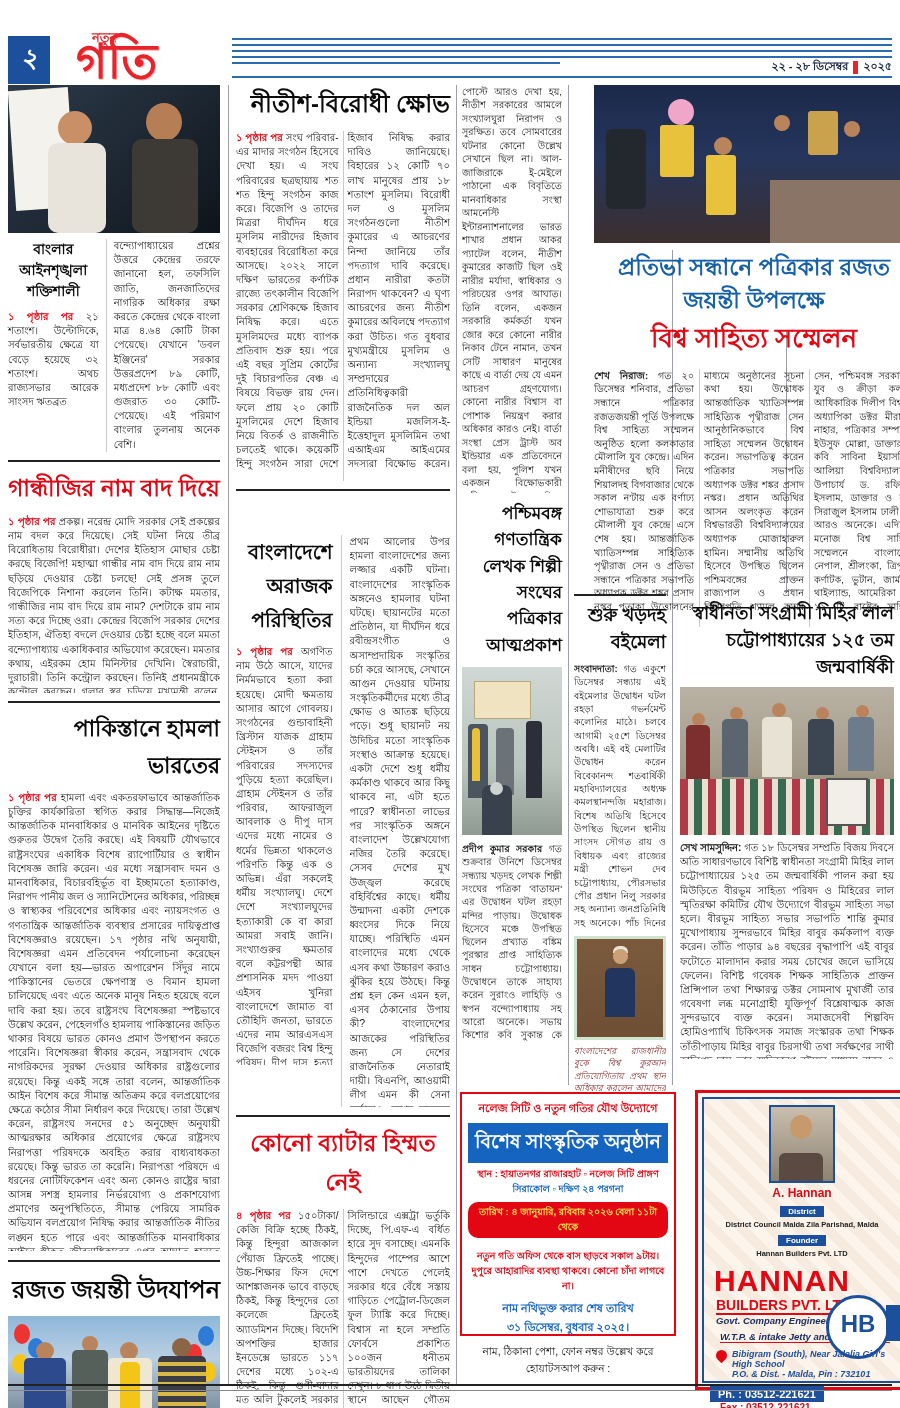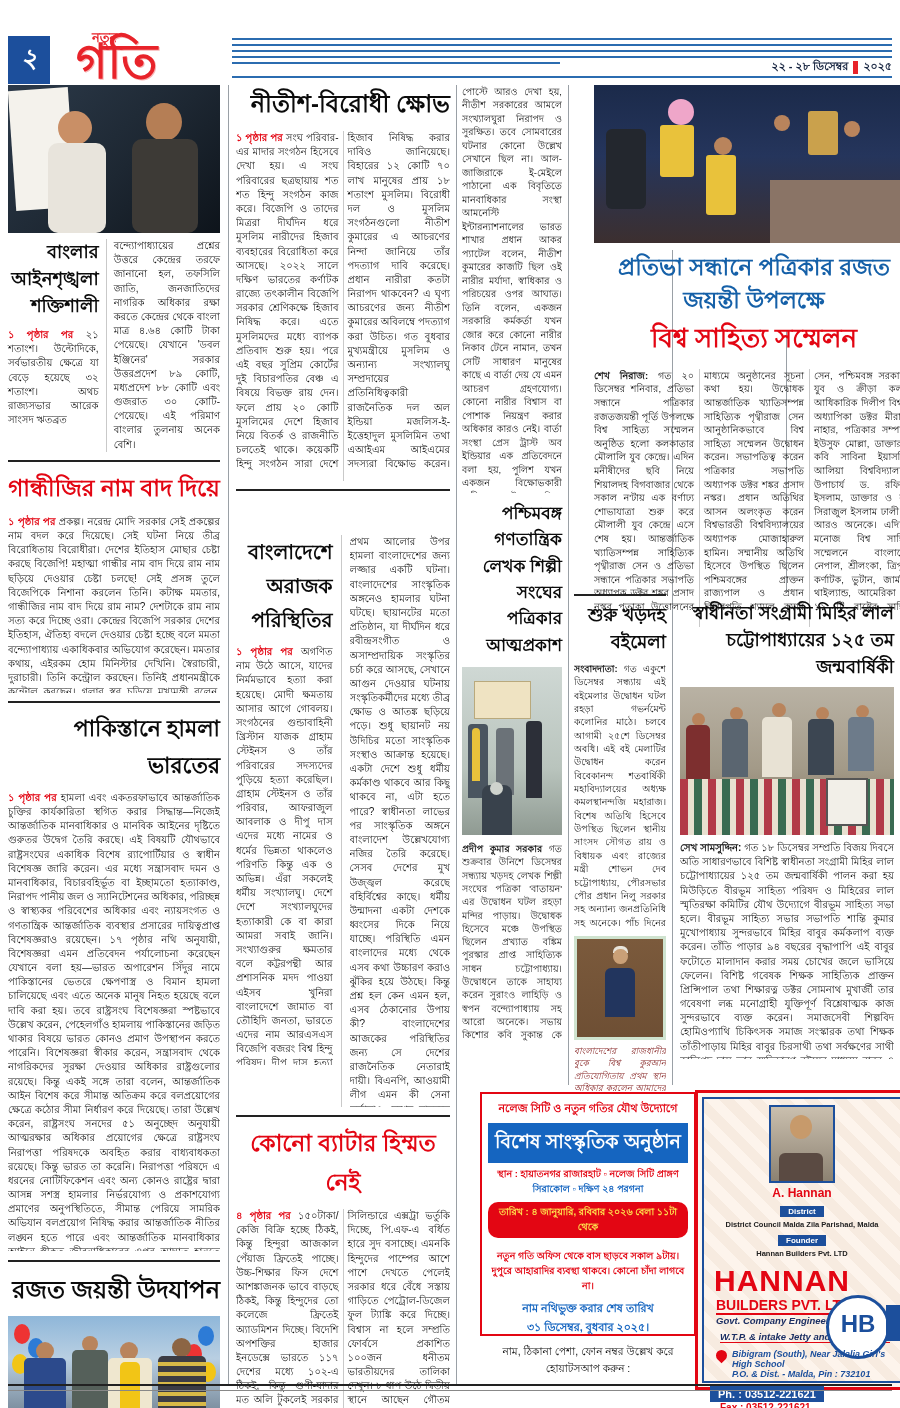--- a/index.html
+++ b/index.html
@@ -113,21 +113,21 @@
   <div class="abs" style="left:8px;top:85px;width:212px;">
     <div class="photo ph1" style="width:212px;height:148px;">
       <div class="paper"></div>
       <div class="fig" style="left:50px;top:26px;width:34px;height:34px;background:#c98f66;"></div>
       <div class="fig" style="left:40px;top:58px;width:58px;height:90px;background:#e8e4dc;border-radius:10px;"></div>
       <div class="fig" style="left:138px;top:18px;width:36px;height:38px;background:#b57e55;"></div>
       <div class="fig" style="left:124px;top:54px;width:66px;height:94px;background:#3d3a36;border-radius:10px;"></div>
     </div>
     <div style="display:flex;gap:7px;margin-top:6px;">
       <div style="width:46%;">
-        <div class="h-black" style="font-size:18px;line-height:1.5;text-align:right;">বাংলার আইনশৃঙ্খলা শক্তিশালী</div>
+        <div class="h-black" style="font-size:14px;line-height:1.5;text-align:center;">বাংলার আইনশৃঙ্খলা শক্তিশালী</div>
         <p class="bodytxt" style="margin:8px 0 16px;">
           <span class="lead">১ পৃষ্ঠার পর</span>
           <span>২১ শতাংশ। উল্টোদিকে, সর্বভারতীয় ক্ষেত্রে যা বেড়ে হয়েছে ৩২ শতাংশ। অথচ রাজ্যসভার আরেক সাংসদ ঋতব্রত</span>
         </p>
       </div>
       <div style="width:54%;border-left:1px solid #c9c9c9;padding-left:7px;">
         <p class="bodytxt" style="margin:0;">বন্দ্যোপাধ্যায়ের প্রশ্নের উত্তরে কেন্দ্রের তরফে জানানো হল, তফসিলি জাতি, জনজাতিদের নাগরিক অধিকার রক্ষা করতে কেন্দ্রের থেকে বাংলা মাত্র ৪.৬৪ কোটি টাকা পেয়েছে। যেখানে 'ডবল ইঞ্জিনের' সরকার উত্তরপ্রদেশ ৮৯ কোটি, মধ্যপ্রদেশ ৮৮ কোটি এবং গুজরাত ৩০ কোটি-পেয়েছে। এই পরিমাণ বাংলার তুলনায় অনেক বেশি।</p>
       </div>
     </div>
     <div class="hrule" style="margin:8px 0;"></div>
@@ -288,21 +288,21 @@
       <div class="man" style="left:128px;top:32px;width:26px;height:56px;background:#3c4652;border-radius:5px 5px 0 0;position:absolute;"></div>
       <div class="head-dot" style="left:176px;top:18px;width:13px;height:13px;"></div>
       <div class="man" style="left:168px;top:30px;width:26px;height:54px;background:#6d7b8a;border-radius:5px 5px 0 0;position:absolute;"></div>
     </div>
     <p class="bodytxt" style="margin:6px 0 0;height:218px;overflow:hidden;">
       <b>সেখ সামসুদ্দিন:</b>
       <span>গত ১৮ ডিসেম্বর সম্প্রতি বিজয় দিবসে অতি সাধারণভাবে বিশিষ্ট স্বাধীনতা সংগ্রামী মিহির লাল চট্টোপাধ্যায়ের ১২৫ তম জন্মবার্ষিকী পালন করা হয় মিউড়িতে বীরভূম সাহিত্য পরিষদ ও মিহিরের লাল স্মৃতিরক্ষা কমিটির যৌথ উদ্যোগে বীরভূম সাহিত্য সভা হলে। বীরভূম সাহিত্য সভার সভাপতি শান্তি কুমার মুখোপাধ্যায় সুন্দরভাবে মিহির বাবুর কর্মকলাপ ব্যক্ত করেন। তাঁতি পাড়ার ৯৪ বছরের বৃদ্ধাপাপি এই বাবুর ফটোতে মালাদান করার সময় চোখের জলে ভাসিয়ে ফেলেন। বিশিষ্ট গবেষক শিক্ষক সাহিত্যিক প্রাক্তন প্রিন্সিপাল তথা শিক্ষারত্ন ডক্টর সোমনাথ মুখার্জী তার গবেষণা লব্ধ মনোগ্রাহী যুক্তিপূর্ণ বিশ্লেষাত্মক কাজ সুন্দরভাবে ব্যক্ত করেন। সমাজসেবী শিল্পবিদ হোমিওপ্যাথি চিকিৎসক সমাজ সংস্কারক তথা শিক্ষক তাঁতীপাড়ায় মিহির বাবুর চিরসাথী তথা সর্বক্ষণের সাথী কালিপদ দাস তার স্মৃতিচারণ বইয়ের মাধ্যমে বাবুর ও তার সান্নিধ্য পাওয়া নক্ষত্রদের জীবন বৃত্তান্ত সুন্দরভাবে তুলে ধরেন। জন্ম ও গ্র্যাজুয়েট পর্যন্ত শিক্ষা নদীয়াতে সম্পূর্ণ হলেও তিনি পাঞ্জাব হরিয়ানা উত্তরপ্রদেশ তথা সমগ্র ভারতবর্ষে দেশকে স্বাধীন করার জন্য বিভিন্নভাবে বিভিন্ন জায়গায় সক্রিয়ভাবে অংশগ্রহণ করেন। কখনো রাজারহাট অথবা অভ্যাশ্রমে অথবা পথে পথে ভিক্ষা করে আত্মগোপনের মাধ্যমে দেশকে স্বাধীন করার ব্রত নেন। নেতাজী সুভাষ বোস, মহাত্মা গান্ধী, রাসবিহারী বসু, ড. রাজেন্দ্র প্রসাদ, ভগৎ সিং প্রভৃতি মহাপুরুষের সঙ্গে সক্রিয়ভাবে কাজ করেন। তিনি কংগ্রেসের অধিবেশনে রামপুরহাটে মহাত্মা গান্ধীকে নিয়ে আসেন। বিধানসভায় তিনি নিজের জেতা-সিট নেতাজী সুভাষচন্দ্র বসুকে দেন। যেমন ইনি হচ্ছেন তাঁতীপাড়ার প্রথম স্নাতক, ইনি হচ্ছেন অমুকের জামাতা, .. এই সমস্ত। তাঁতিপাড়া তাঁত শিল্পকে জগত বিখ্যাত করেন। বীরভূম জনসেবা প্রতিষ্ঠান, হোমিওপ্যাথি দাতব্য চিকিৎসালয়, আরামবাগ হাজারি ইত্যাদি স্থাপন করেন। চাষের জন্য বিভিন্ন ধরনের দেশি বীজ সহ সেচ ব্যবস্থার উন্নতি সাধন করেন। তার মতাদর্শে এলাকা নৈতিক শিক্ষা স্বাস্থ্য ও রাজনৈতিক শিক্ষা পায় এবং আদর্শ মানুষ ও দেশ গঠনে সাহায্য করেন। এই অল্প পরিসরে তাকে বলা ও ব্যাখ্যা করা অসম্ভব।</span>
     </p>
   </div>
 
-  <div class="abs adk" style="left:460px;top:1092px;width:216px;height:244px;margin-left:20px;">
+  <div class="abs adk" style="left:460px;top:1092px;width:216px;height:244px;">
     <div class="l1">নলেজ সিটি ও নতুন গতির যৌথ উদ্যোগে</div>
     <div class="banner">বিশেষ সাংস্কৃতিক অনুষ্ঠান</div>
     <div class="venue1">স্থান : হায়াতনগর রাজারহাট ▫ নলেজ সিটি প্রাঙ্গণ</div>
     <div class="venue2">সিরাকোল ▫ দক্ষিণ ২৪ পরগনা</div>
     <div class="datepill">তারিখ : ৪ জানুয়ারি, রবিবার ২০২৬ বেলা ১১টা থেকে</div>
     <div class="red">
       <div>নতুন গতি অফিস থেকে বাস ছাড়বে সকাল ৯টায়।</div>
       <div>দুপুরে আহারাদির ব্যবস্থা থাকবে। কোনো চাঁদা লাগবে না।</div>
     </div>
     <div class="blue">

